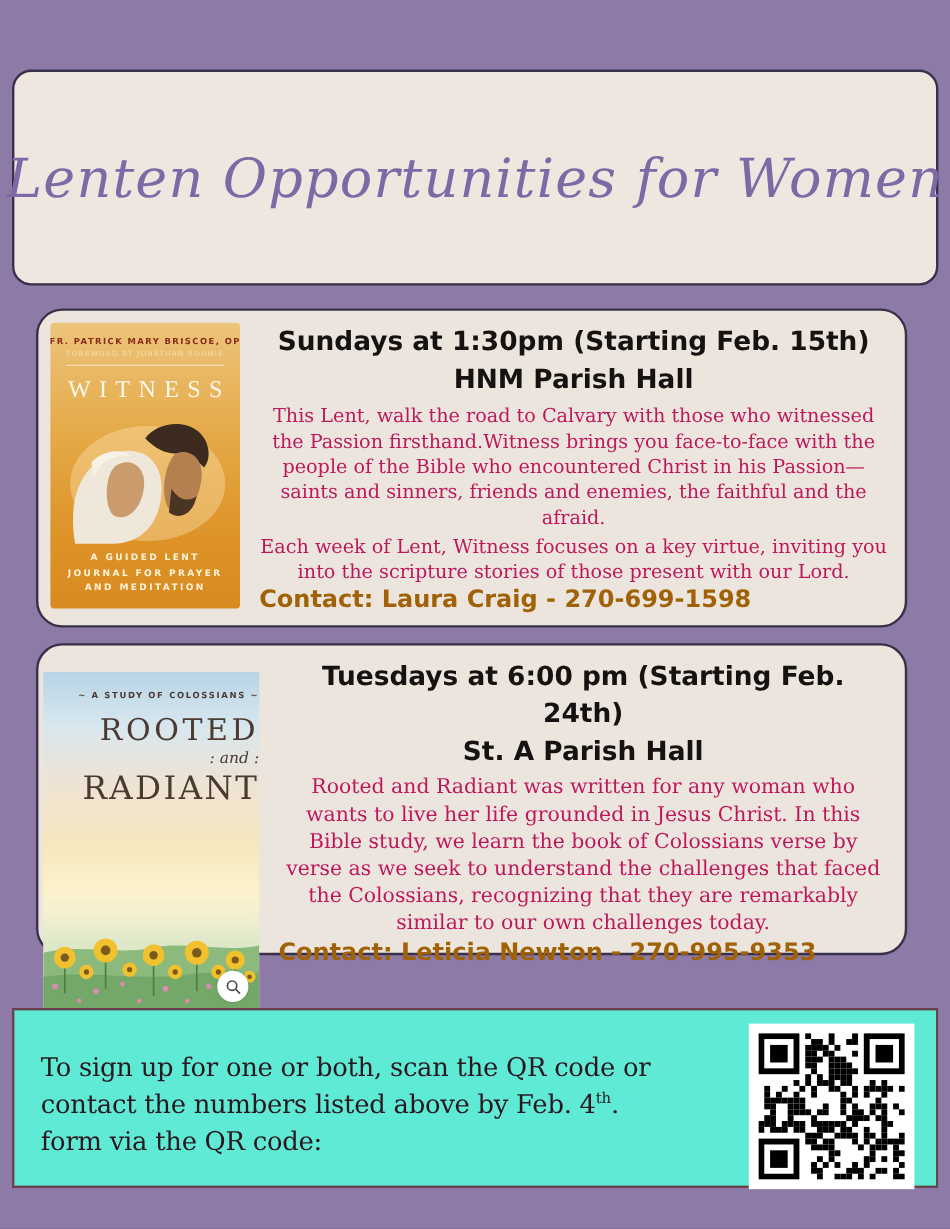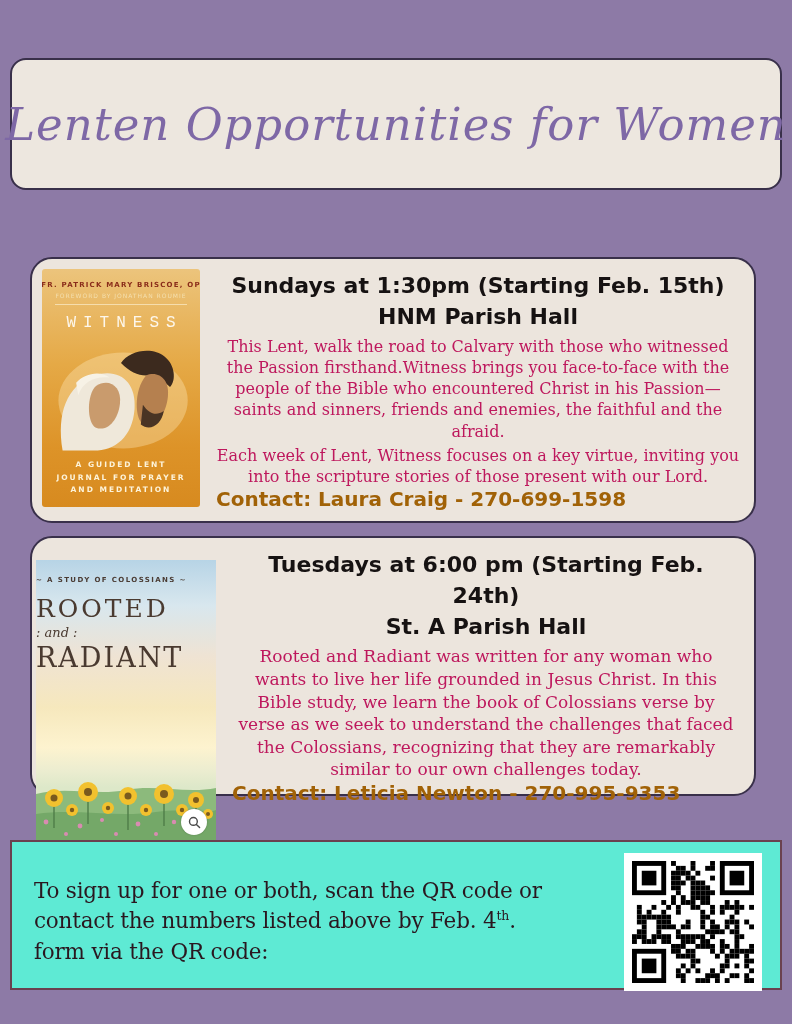--- a/index.html
+++ b/index.html
@@ -1,20 +1,20 @@
 <!DOCTYPE html>
 <html><head>
 <meta charset="utf-8">
 <style>
   * { margin:0; padding:0; box-sizing:border-box; }
   body { background:#6e6088; font-family:"DejaVu Serif", serif; }
   .page{ position:relative; width:792px; height:1024px; background:#8d7aa6; overflow:hidden; margin:0 auto; }
 
   
-  .title-box{ position:absolute; left:10px; right:10px; top:58px; height:132px;
+  .title-box{ position:absolute; left:10px; right:10px; top:58px; height:180px;
     background:#ede7df; border:2px solid #39304a; border-radius:16px;
     display:flex; align-items:center; justify-content:center; }
   .title{ font-family:"DejaVu Serif", serif; font-style:italic; font-weight:400;
     color:#7e68a6; font-size:45px; letter-spacing:1px; white-space:nowrap; }
 
   
   .card{ position:absolute; left:30px; width:726px; background:#ece5dd;
     border:2px solid #39304a; border-radius:22px; display:flex; gap:16px;
     padding:10px 14px 8px 10px; }
   .card-1{ top:257px; height:266px; }
@@ -29,30 +29,30 @@
     font-size:20px; color:#a16207; align-self:flex-start; margin-top:auto; padding-bottom:2px; white-space:nowrap; }
 
   
   .book-witness{ flex:0 0 158px; height:238px; border-radius:3px; overflow:hidden;
     background:linear-gradient(180deg,#ecc47c 0%,#e5a946 40%,#dd9328 75%,#d78a1f 100%);
     display:flex; flex-direction:column; align-items:center; padding:12px 6px 10px 6px; }
   .bw-author{ font-family:"DejaVu Sans",sans-serif; font-size:7px; letter-spacing:1.2px;
     color:#8a2c1a; font-weight:700; white-space:nowrap; }
   .bw-foreword{ font-family:"DejaVu Sans",sans-serif; font-size:6px; letter-spacing:1px;
     color:#f4dfae; margin-top:3px; padding-bottom:5px; border-bottom:1px solid rgba(255,250,230,.55); white-space:nowrap; }
-  .bw-title{ font-family:Liberation Mono, monospace; font-size:16px; font-weight:400;
+  .bw-title{ font-family:Liberation Serif, serif; font-size:20px; font-weight:400;
     letter-spacing:7px; text-indent:7px; color:#fdf7ec; margin-top:9px; white-space:nowrap; }
   .bw-faces{ flex:1; width:100%; margin-top:2px; }
   .bw-subtitle{ font-family:"DejaVu Sans",sans-serif; font-size:7.5px; font-weight:700;
     letter-spacing:2px; color:#fdf3d9; line-height:1.7; text-align:center; }
 
   
   .book-rooted{ position:relative; flex:0 0 180px; height:284px; margin-top:12px; overflow:hidden;
     background:linear-gradient(180deg,#b7d4e6 0%,#d8e7ee 16%,#efe3d3 34%,#f6e8bd 52%,#fdf3cf 66%,#ecedd0 74%,#dde8c9 80%);
-    display:flex; flex-direction:column; align-items:flex-start; }
+    display:flex; flex-direction:column; align-items:flex-end; }
   .br-tagline{ font-family:"DejaVu Sans",sans-serif; font-size:7px; letter-spacing:1.4px;
     color:#4a3b33; font-weight:700; margin-top:16px; white-space:nowrap; }
   .br-title1{ font-family:"DejaVu Serif",serif; font-size:25px; letter-spacing:3px;
     color:#4a3a30; margin-top:10px; }
   .br-title2{ font-family:"DejaVu Serif",serif; font-style:italic; font-size:13px;
     color:#4a3a30; margin-top:2px; }
   .br-title3{ font-family:"DejaVu Serif",serif; font-size:27px; letter-spacing:2px;
     color:#4a3a30; margin-top:2px; }
   .br-field{ position:absolute; left:0; right:0; bottom:0; height:64px; width:100%; }
   .br-zoom{ position:absolute; right:9px; bottom:9px; width:26px; height:26px; border-radius:50%;

